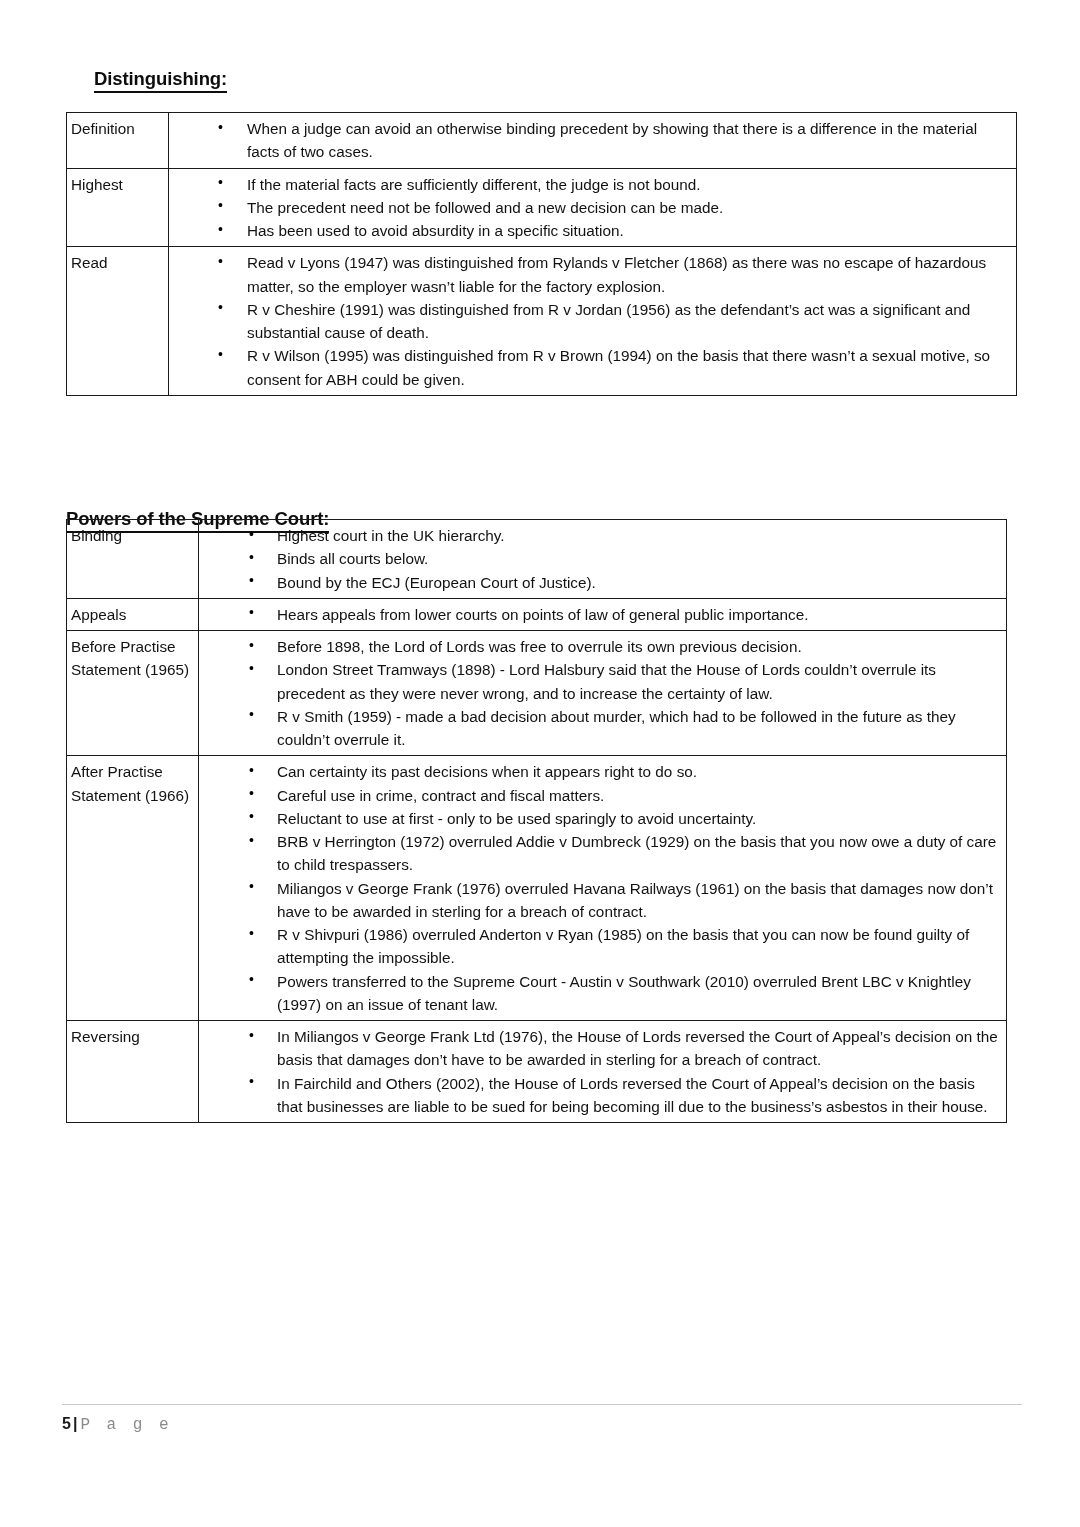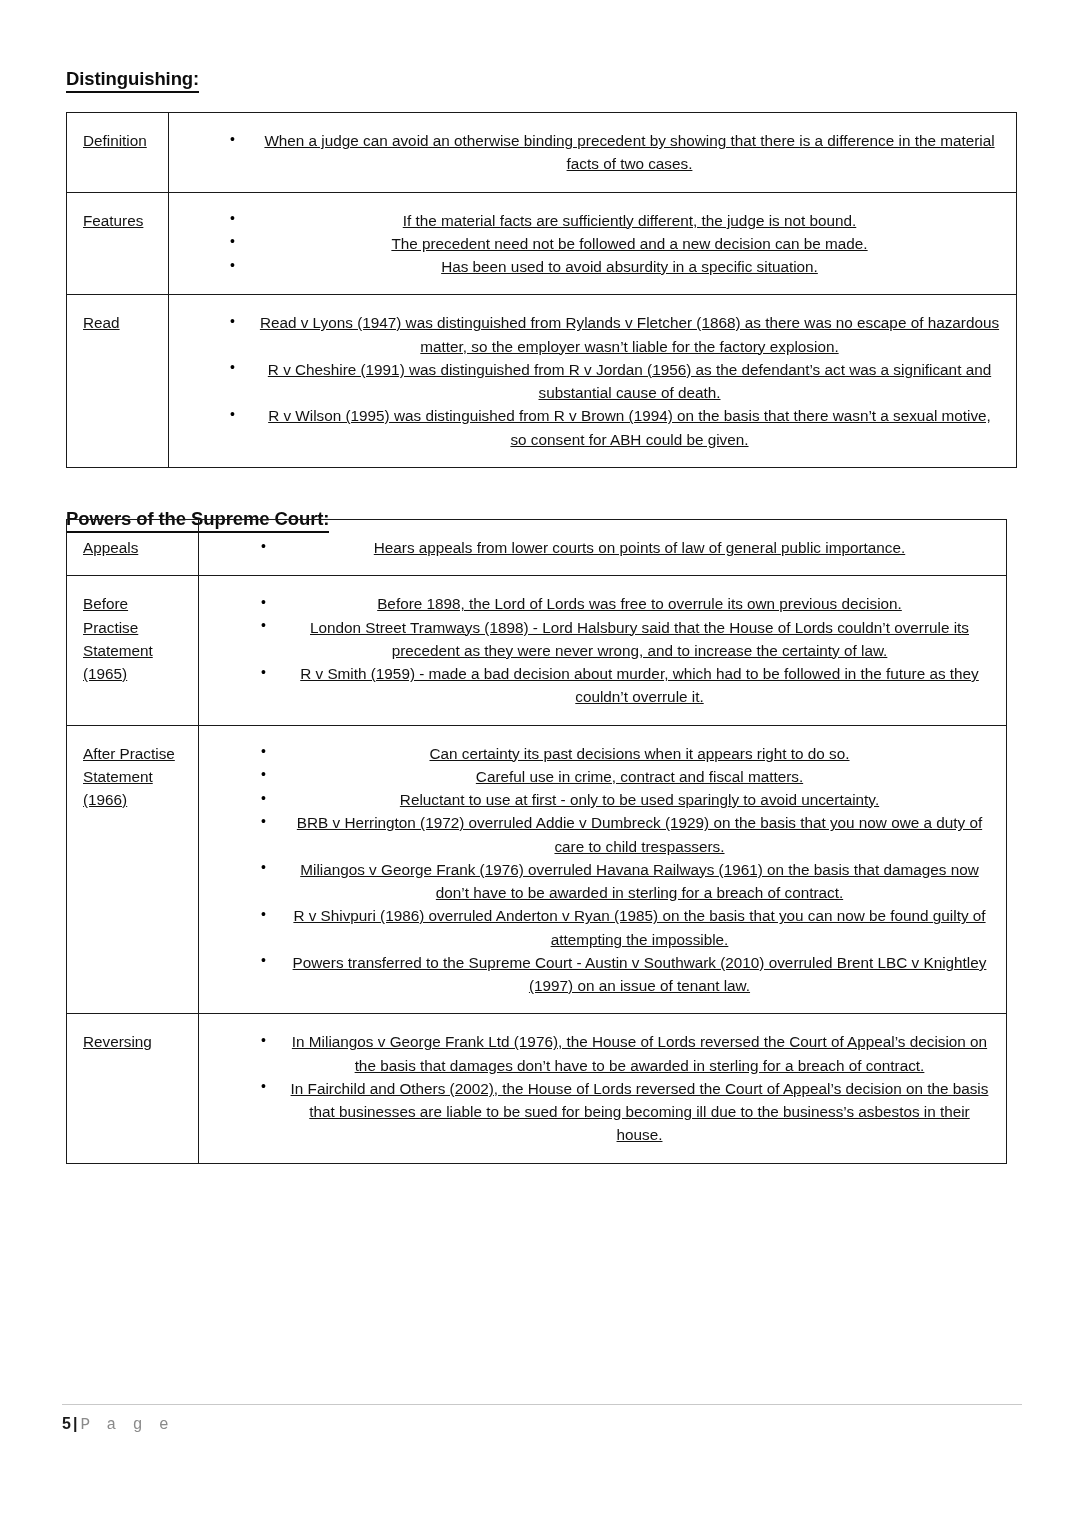--- a/index.html
+++ b/index.html
@@ -36,37 +36,36 @@
     letter-spacing: -0.1px;
     color: #0d0d0d;
     white-space: nowrap;
   }
   .section-heading .hd-text {
     display: inline-block;
     border-bottom: 2px solid #0d0d0d;
     padding-bottom: 2px;
     line-height: 1.1;
   }
-  #heading-distinguishing { top: 68px; }
+  #heading-distinguishing { top: 68px; margin-left: 28px; }
   #heading-powers        { top: 476px; margin-top: 32px; }
 
   
   table.doc-table {
     position: absolute;
     border-collapse: collapse;
     table-layout: fixed;
     font-size: 15.3px;
     line-height: 1.52;
     color: #121212;
   }
   table.doc-table td {
     border: 1.3px solid #1a1a1a;
     vertical-align: top;
-    padding: 16px;
-    text-decoration: underline;
+    padding: 4px;
   }
   td.label-cell {
     padding: 5px 6px 6px 10px;
     word-wrap: break-word;
   }
   td.content-cell {
     padding: 5px 8px 6px 0;
   }
 
   
@@ -91,21 +90,20 @@
   ul.bullets {
     list-style: none;
     margin: 0;
     padding: 0;
   }
   ul.bullets > li {
     position: relative;
     padding-left: 74px;
     margin: 0 0 0 0;
     text-indent: 0;
-    text-align: center;
   }
   ul.bullets > li::before {
     content: "\2022";
     position: absolute;
     left: 45px;
     top: -0.5px;
     font-size: 14px;
     line-height: inherit;
     color: #000000;
   }
@@ -166,21 +164,21 @@
     <tbody>
       <tr>
         <td class="label-cell">Definition</td>
         <td class="content-cell">
           <ul class="bullets">
             <li>When a judge can avoid an otherwise binding precedent by showing that there is a difference in the material facts of two cases.</li>
           </ul>
         </td>
       </tr>
       <tr>
-        <td class="label-cell">Features</td>
+        <td class="label-cell">Highest</td>
         <td class="content-cell">
           <ul class="bullets">
             <li>If the material facts are sufficiently different, the judge is not bound.</li>
             <li>The precedent need not be followed and a new decision can be made.</li>
             <li>Has been used to avoid absurdity in a specific situation.</li>
           </ul>
         </td>
       </tr>
       <tr>
         <td class="label-cell">Read</td>
@@ -198,20 +196,30 @@
   <div class="section-heading" id="heading-powers">
     <span class="hd-text">Powers of the Supreme Court:</span>
   </div>
 
   <table class="doc-table" id="table-powers">
     <colgroup>
         <col class="c1">
         <col class="c2">
       </colgroup>
     <tbody>
+      <tr>
+        <td class="label-cell">Binding</td>
+        <td class="content-cell">
+          <ul class="bullets">
+            <li>Highest court in the UK hierarchy.</li>
+            <li>Binds all courts below.</li>
+            <li>Bound by the ECJ (European Court of Justice).</li>
+          </ul>
+        </td>
+      </tr>
       <tr>
         <td class="label-cell">Appeals</td>
         <td class="content-cell">
           <ul class="bullets">
             <li>Hears appeals from lower courts on points of law of general public importance.</li>
           </ul>
         </td>
       </tr>
       <tr>
         <td class="label-cell">Before Practise Statement (1965)</td>

